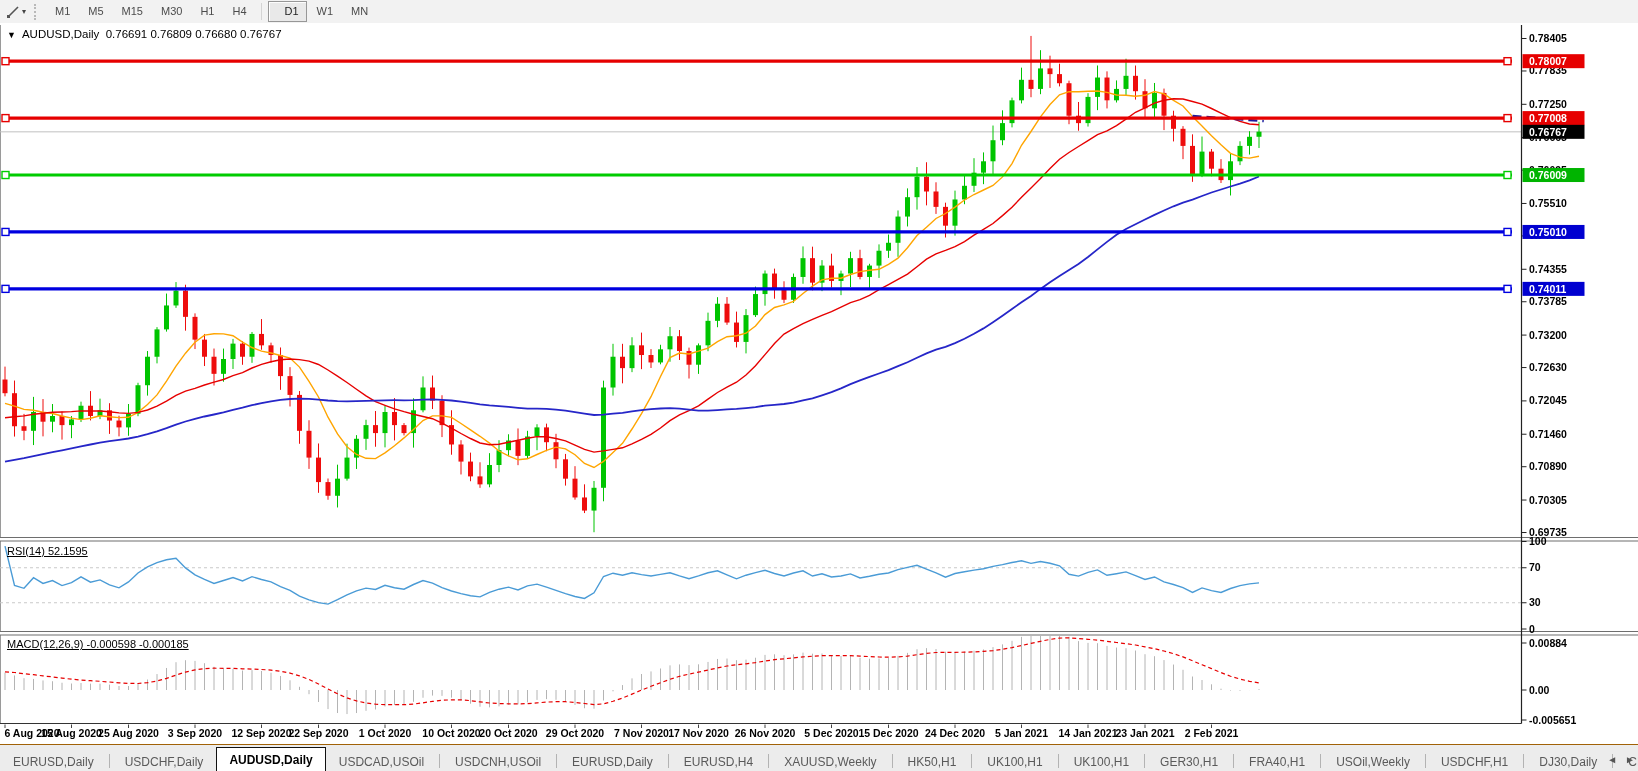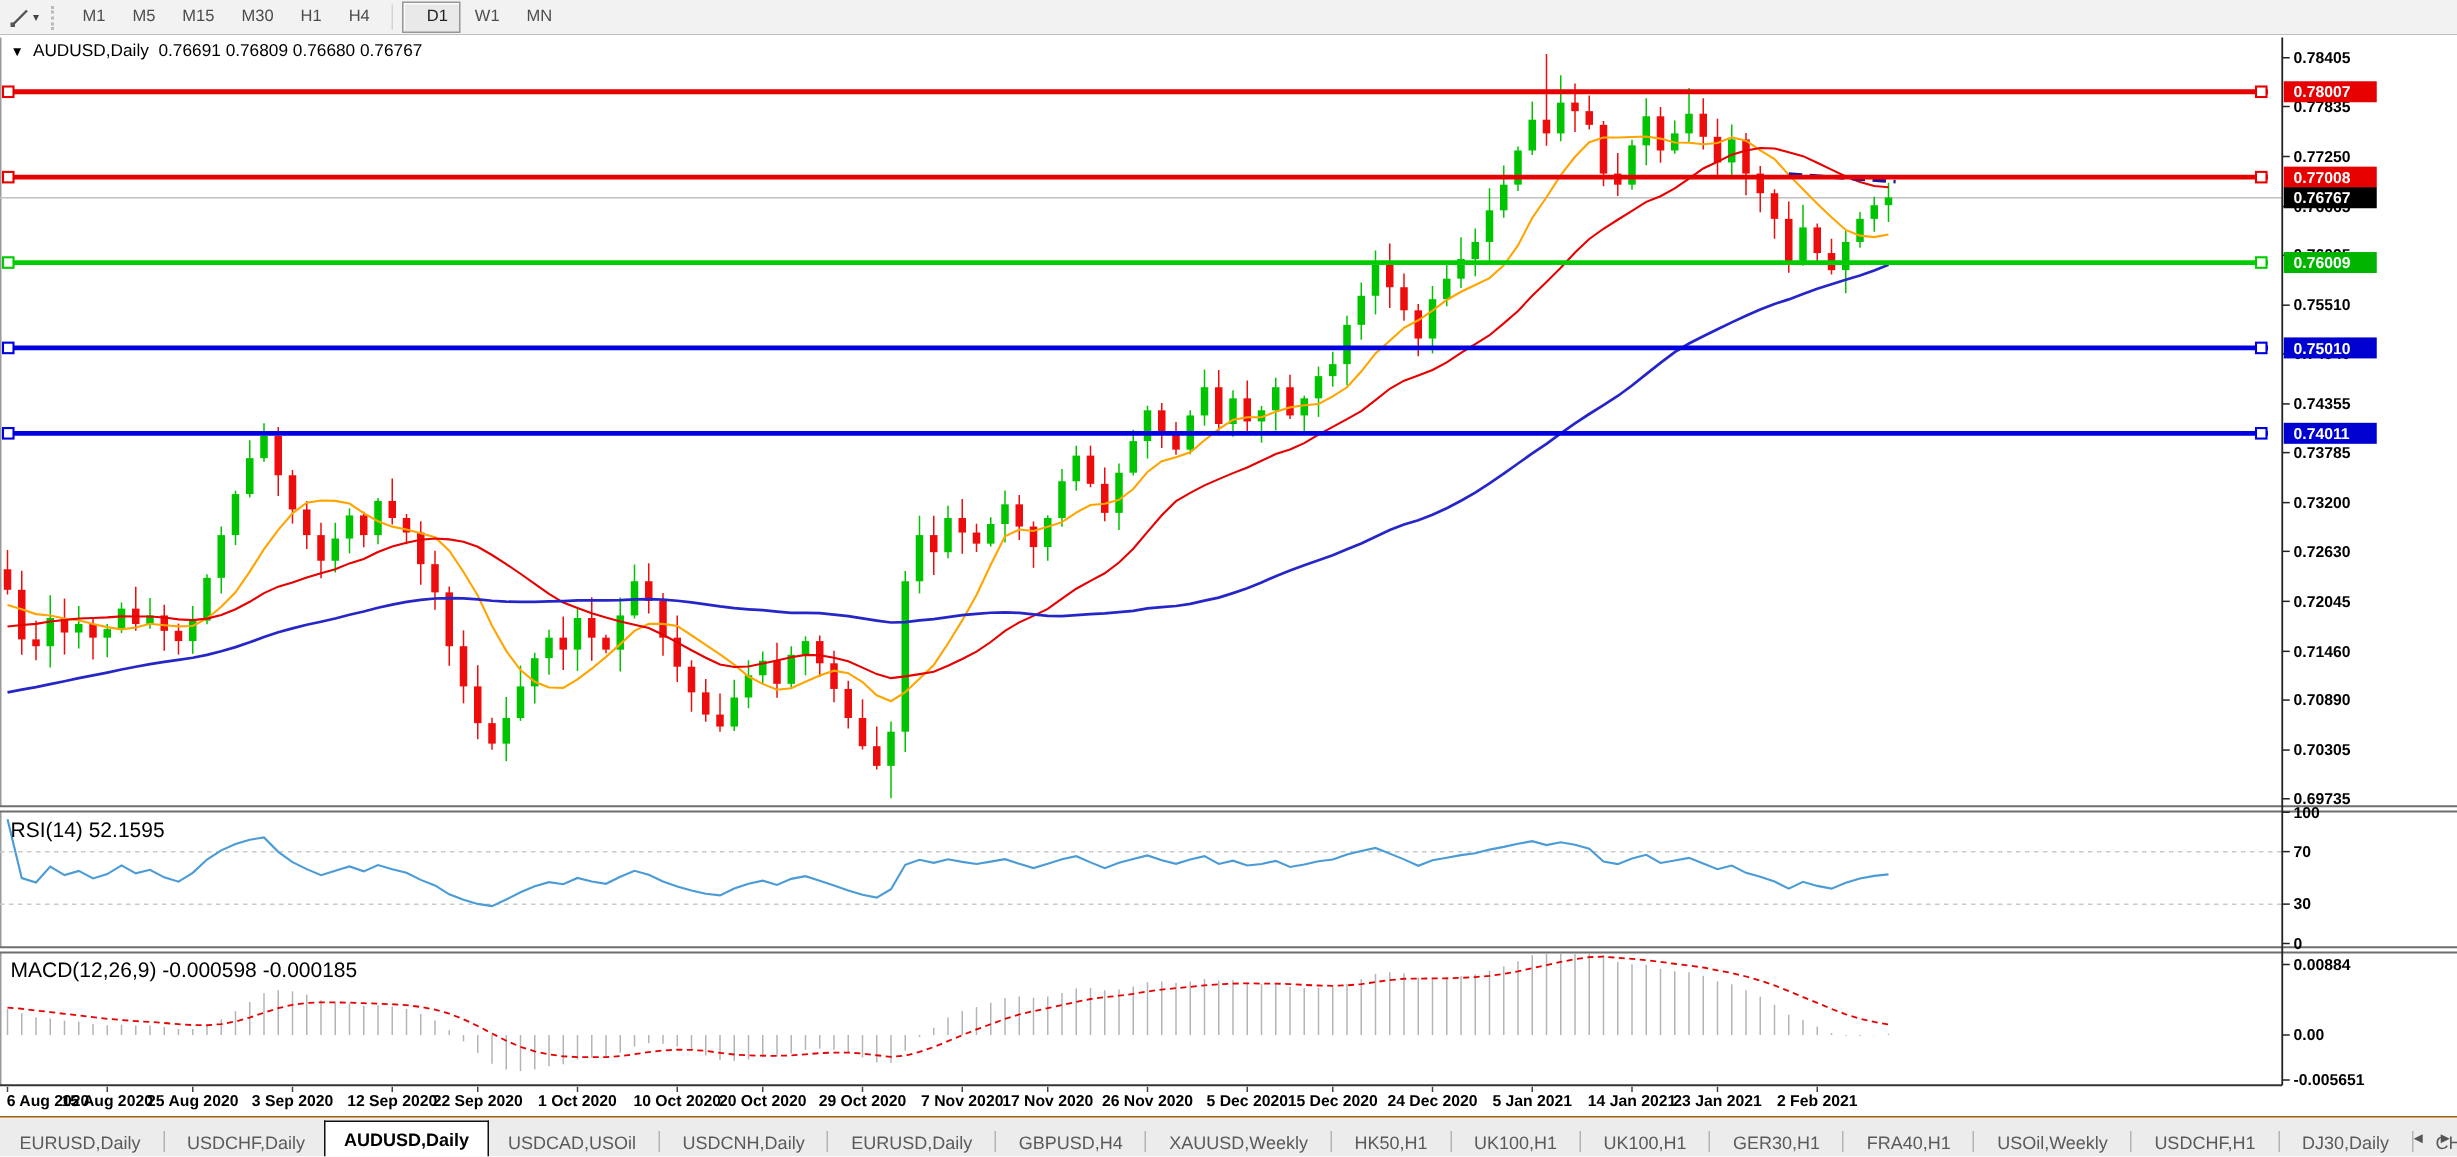--- a/index.html
+++ b/index.html
@@ -14,21 +14,21 @@
   .tb-btn{height:19px;line-height:19px;padding:0 7px;margin:0 1px;font-size:11px;color:#4c4c4c;
           border:1px solid transparent;cursor:pointer;user-select:none;}
   .tb-btn.active{background:#e9e9e9;border:1px solid #979797;box-shadow:inset 1px 1px 0 #fdfdfd;color:#222;padding-left:16px;}
   .tb-sep{width:1px;height:17px;background:#d4d4d4;margin:0 5px;}
   #topline{position:absolute;left:0;top:23px;width:1638px;height:2px;background:#5d5d5d;}
   
   #chartwrap{position:absolute;left:0;top:23px;width:1638px;height:721px;}
   #chart-svg{position:absolute;left:0;top:0;}
   .chart-title{position:absolute;left:7px;top:5px;font-size:11.5px;color:#000;white-space:pre;}
   .chart-title .mark{font-size:9px;margin-right:6px;}
-  .pane-label{position:absolute;left:7px;font-size:14px;color:#000;white-space:pre;}
+  .pane-label{position:absolute;left:7px;font-size:11px;color:#000;white-space:pre;text-decoration:underline;}
   
   #tabbar{position:absolute;left:0;top:744px;width:1638px;height:27px;background:#ececec;
           border-top:1px solid #a16207;display:flex;align-items:flex-end;}
   .tab{height:20px;line-height:20px;padding:0 13px;font-size:12px;color:#5a5a5a;cursor:pointer;
        white-space:nowrap;}
   .tab.active{background:#fff;border:1px solid #111;border-bottom:none;height:24px;line-height:24px;
        font-weight:bold;color:#000;padding:0 12px;}
   .tab-sep{width:1px;height:14px;background:#b3b3b3;margin:0 2px 4px 2px;}
   .tab-arrows{position:absolute;right:3px;bottom:5px;display:flex;gap:8px;}
   .tab-arrow{font-size:10px;color:#555;cursor:pointer;line-height:14px;}
@@ -606,25 +606,25 @@
   </div>
 
   <div id="tabbar">
     <div id="tabs" style="display:flex;align-items:flex-end;height:100%;">
         <div class="tab">EURUSD,Daily</div>
         <div class="tab-sep"></div>
         <div class="tab">USDCHF,Daily</div>
         <div class="tab active">AUDUSD,Daily</div>
         <div class="tab">USDCAD,USOil</div>
         <div class="tab-sep"></div>
-        <div class="tab">USDCNH,Daily</div>
+        <div class="tab">USDCNH,USOil</div>
         <div class="tab-sep"></div>
         <div class="tab">EURUSD,Daily</div>
         <div class="tab-sep"></div>
-        <div class="tab">GBPUSD,H4</div>
+        <div class="tab">EURUSD,H4</div>
         <div class="tab-sep"></div>
         <div class="tab">XAUUSD,Weekly</div>
         <div class="tab-sep"></div>
         <div class="tab">HK50,H1</div>
         <div class="tab-sep"></div>
         <div class="tab">UK100,H1</div>
         <div class="tab-sep"></div>
         <div class="tab">UK100,H1</div>
         <div class="tab-sep"></div>
         <div class="tab">GER30,H1</div>

